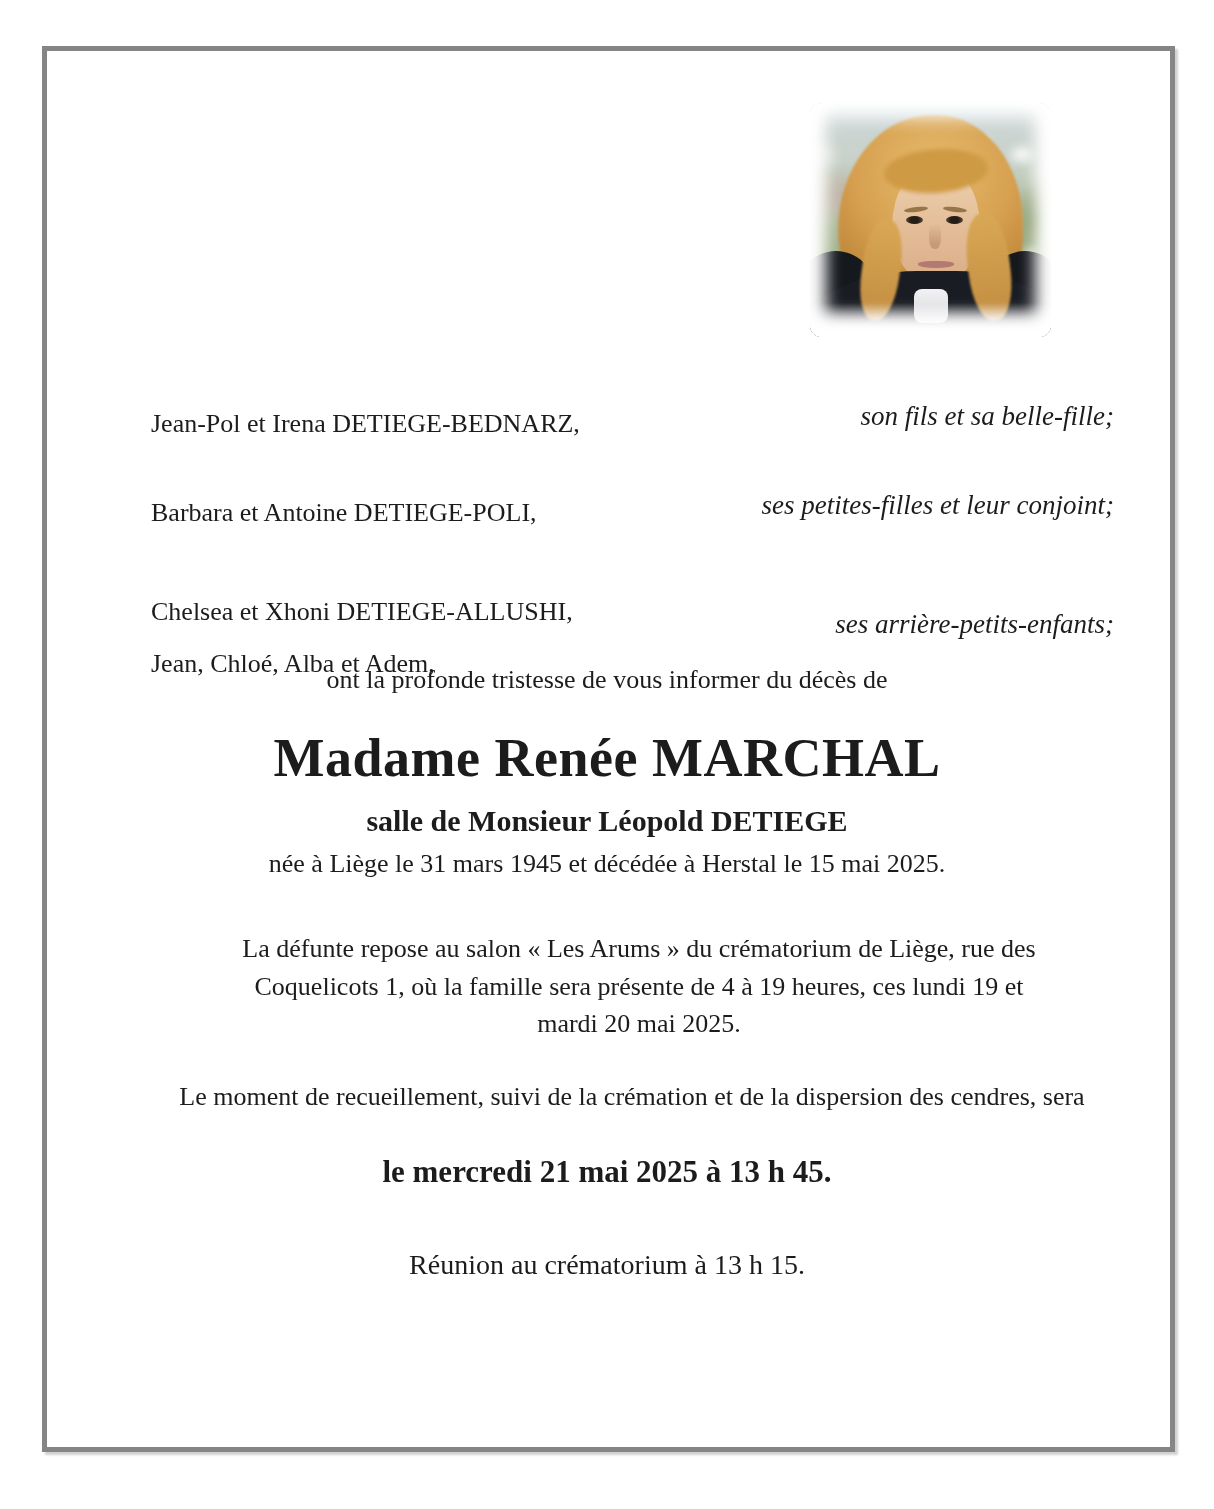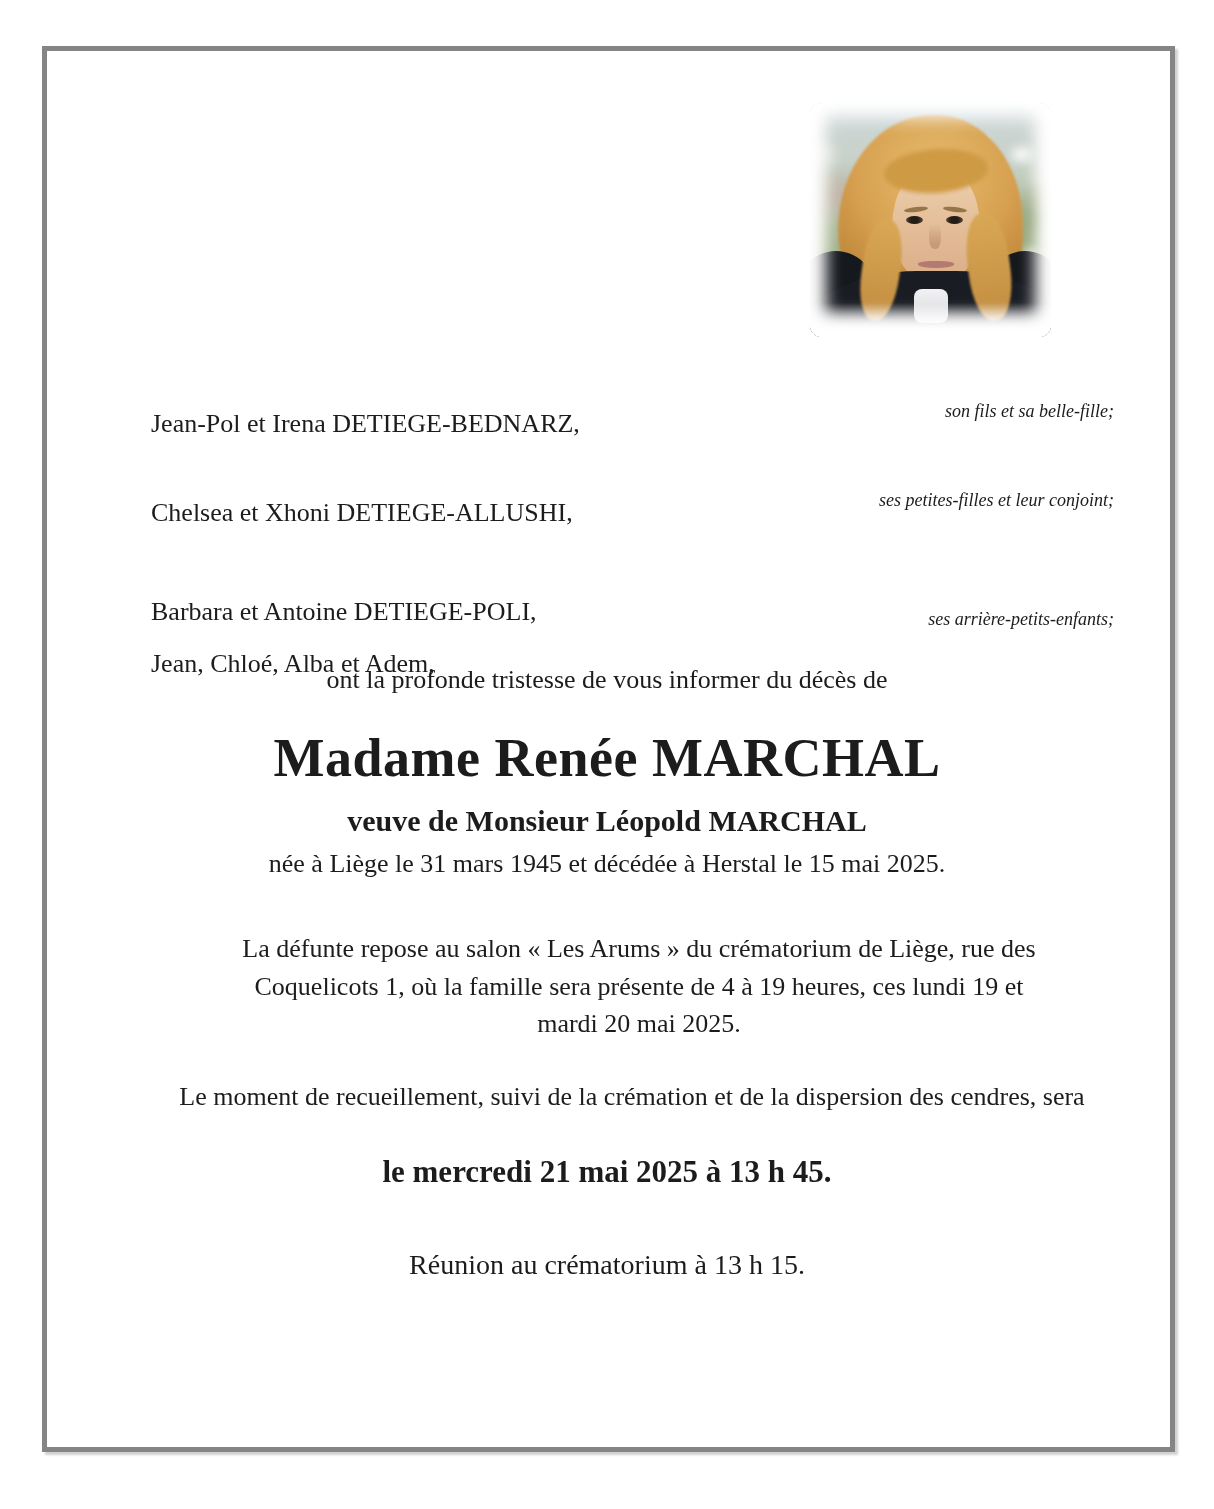--- a/index.html
+++ b/index.html
@@ -13,21 +13,21 @@
   }
   .frame{
     position:absolute;left:42px;top:46px;
     width:1123px;height:1396px;
     border:5px solid #858585;
     box-shadow:3px 3px 2px rgba(0,0,0,0.18);
     background:#ffffff;
   }
   .txt{position:absolute;white-space:pre;}
   .names{left:115px;font-size:26px;line-height:33px;text-align:left;margin-left:36px;}
-  .relation{right:100px;font-size:18px;font-style:italic;text-align:right;}
+  .relation{right:100px;font-size:27px;font-style:italic;text-align:right;}
   .center{left:0;width:1214px;text-align:center;white-space:normal;}
   .intro{top:665px;font-size:26px;}
   .deceased{top:722px;font-size:54px;font-weight:bold;line-height:72px;letter-spacing:0.5px;}
   .widow{top:804px;font-size:30px;font-weight:bold;}
   .dates{top:849px;font-size:26px;}
   .para{font-size:26px;line-height:37.5px;}
   .visitation{top:930px;margin-left:32px;}
   .ceremony{top:1078px;padding-left:25px;}
   .datetime{top:1154px;font-size:31px;font-weight:bold;}
   .meeting{top:1249px;font-size:28px;}
@@ -145,33 +145,33 @@
   <div class="ph-fade"></div>
   <div class="ph-bottomfade"></div>
 </div>
 
 <div class="txt names" style="top:341px">
   <div>Jean-Pol et Irena DETIEGE-BEDNARZ,</div>
 </div>
 <div class="txt relation" style="top:401px">son fils et sa belle-fille;</div>
 
 <div class="txt names" style="top:430px">
+  <div>Barbara et Antoine DETIEGE-POLI,</div>
   <div>Chelsea et Xhoni DETIEGE-ALLUSHI,</div>
-  <div>Barbara et Antoine DETIEGE-POLI,</div>
 </div>
 <div class="txt relation" style="top:490px">ses petites-filles et leur conjoint;</div>
 
 <div class="txt names" style="top:581px">
   <div>Jean, Chloé, Alba et Adem,</div>
 </div>
 <div class="txt relation" style="top:609px">ses arrière-petits-enfants;</div>
 
 <div class="txt center intro">ont la profonde tristesse de vous informer du décès de</div>
 <div class="txt center deceased">Madame Renée MARCHAL</div>
-<div class="txt center widow">veuve de Monsieur Léopold MARCHAL</div>
+<div class="txt center widow">salle de Monsieur Léopold DETIEGE</div>
 <div class="txt center dates">née à Liège le 31 mars 1945 et décédée à Herstal le 15 mai 2025.</div>
 
 <div class="txt center para visitation">
   <div>La défunte repose au salon « Les Arums » du crématorium de Liège, rue des</div>
   <div>Coquelicots 1, où la famille sera présente de 4 à 19 heures, ces lundi 19 et</div>
   <div>mardi 20 mai 2025.</div>
 </div>
 
 <div class="txt center para ceremony">
   <div>Le moment de recueillement, suivi de la crémation et de la dispersion des cendres, sera</div>

